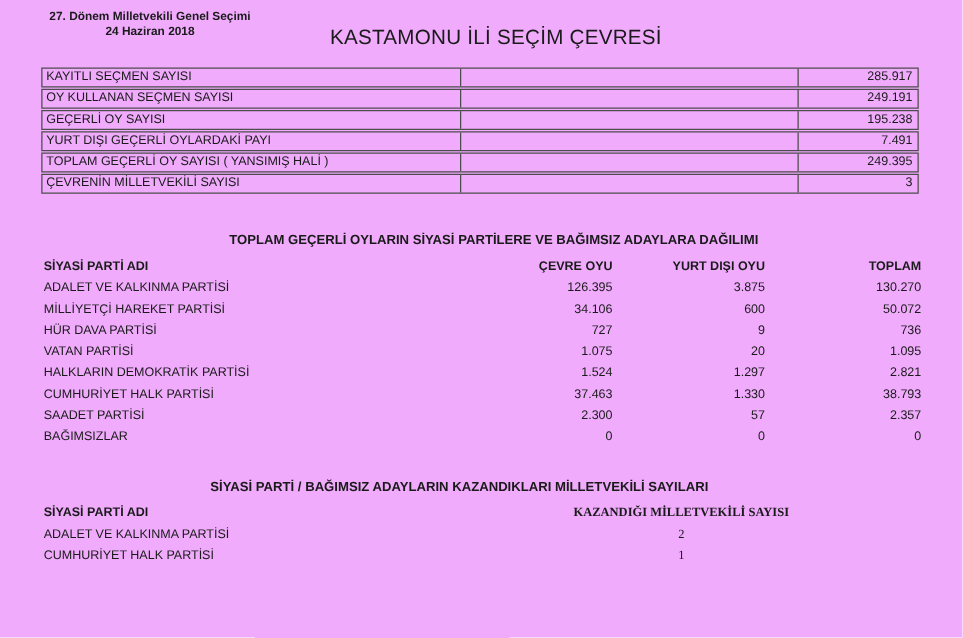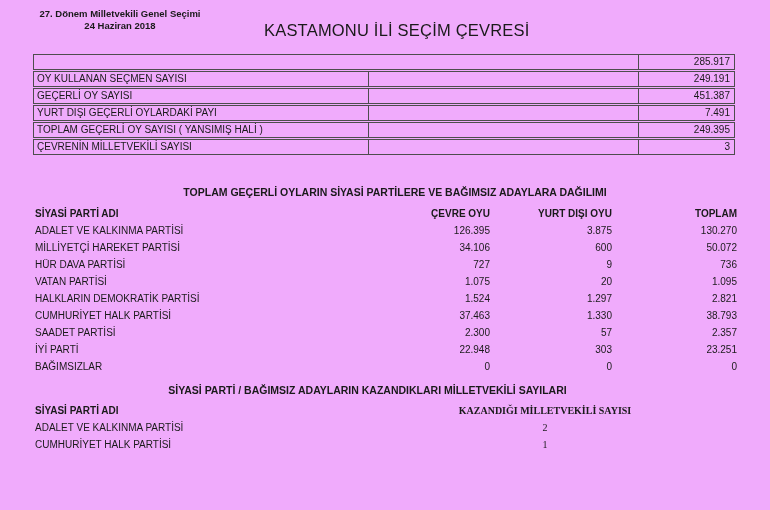--- a/index.html
+++ b/index.html
@@ -134,32 +134,33 @@
 
   <div class="meta">
     <div>27. Dönem Milletvekili Genel Seçimi</div>
     <div>24 Haziran 2018</div>
   </div>
 
   <div class="doc-title">KASTAMONU İLİ SEÇİM ÇEVRESİ</div>
 
   <div class="summary">
     <div class="srow">
+      <div class="c1">KAYITLI SEÇMEN SAYISI</div>
       <div class="c2"></div>
       <div class="c3">285.917</div>
     </div>
     <div class="srow">
       <div class="c1">OY KULLANAN SEÇMEN SAYISI</div>
       <div class="c2"></div>
       <div class="c3">249.191</div>
     </div>
     <div class="srow">
       <div class="c1">GEÇERLİ OY SAYISI</div>
       <div class="c2"></div>
-      <div class="c3">451.387</div>
+      <div class="c3">195.238</div>
     </div>
     <div class="srow">
       <div class="c1">YURT DIŞI GEÇERLİ OYLARDAKİ PAYI</div>
       <div class="c2"></div>
       <div class="c3">7.491</div>
     </div>
     <div class="srow">
       <div class="c1">TOPLAM GEÇERLİ OY SAYISI ( YANSIMIŞ HALİ )</div>
       <div class="c2"></div>
       <div class="c3">249.395</div>
@@ -223,26 +224,20 @@
       <td class="num">1.330</td>
       <td class="num">38.793</td>
     </tr>
     <tr>
       <td>SAADET PARTİSİ</td>
       <td class="num">2.300</td>
       <td class="num">57</td>
       <td class="num">2.357</td>
     </tr>
     <tr>
-      <td>İYİ PARTİ</td>
-      <td class="num">22.948</td>
-      <td class="num">303</td>
-      <td class="num">23.251</td>
-    </tr>
-    <tr>
       <td>BAĞIMSIZLAR</td>
       <td class="num">0</td>
       <td class="num">0</td>
       <td class="num">0</td>
     </tr>
   </tbody>
     </table>
 
   <div class="section-title sec2">SİYASİ PARTİ / BAĞIMSIZ ADAYLARIN KAZANDIKLARI MİLLETVEKİLİ SAYILARI</div>
 

